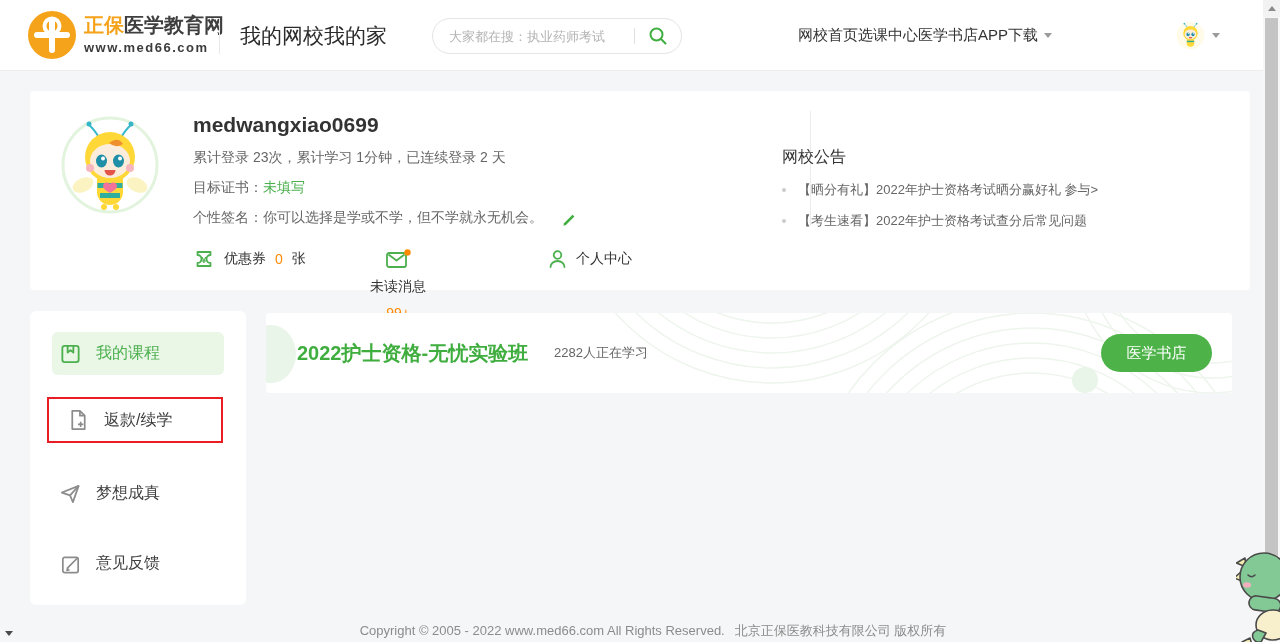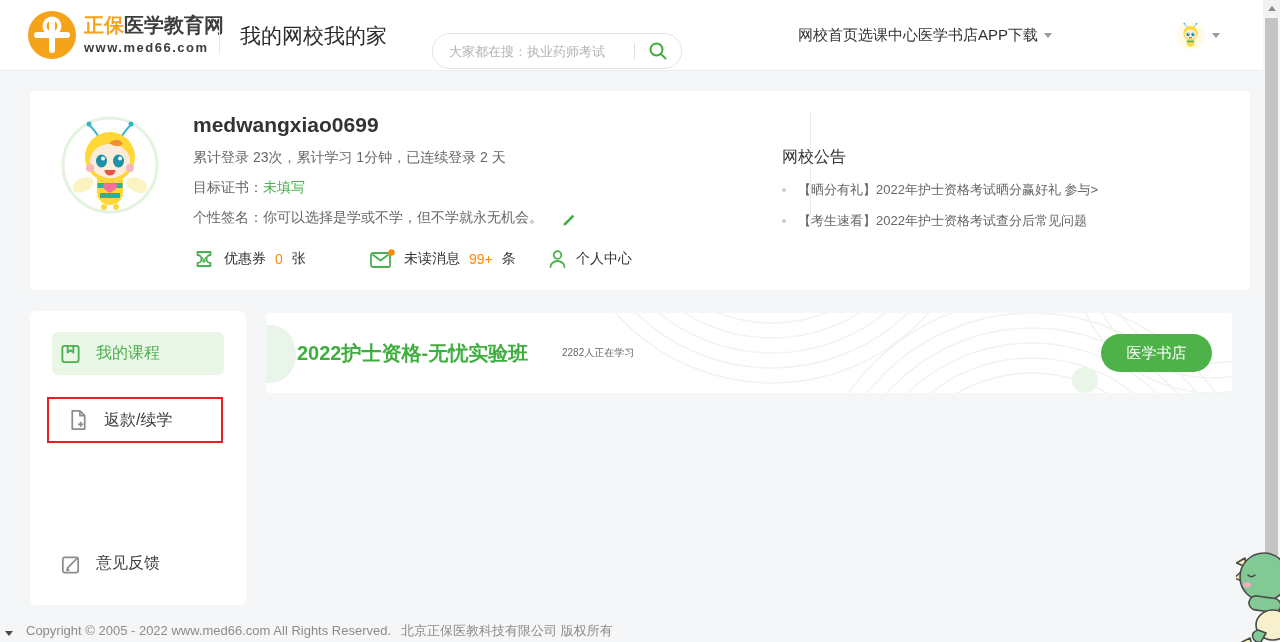--- a/index.html
+++ b/index.html
@@ -10,68 +10,68 @@
   
   .header { position:absolute; top:0; left:0; width:1280px; height:71px; background:#fff; border-bottom:1px solid #ededed; z-index:5; }
   .logo-icon { position:absolute; left:28px; top:11px; width:48px; height:48px; }
   .logo-text { position:absolute; left:84px; top:13px; line-height:1.2; }
   .brand-line { font-size:20px; font-weight:bold; white-space:nowrap; }
   .brand-primary { color:#f5a31a; }
   .brand-secondary { color:#3f3f3f; }
   .brand-url { font-size:13px; font-weight:bold; color:#3c3c3c; letter-spacing:1.5px; margin-top:3px; }
   .header-divider { position:absolute; left:219px; top:18px; width:1px; height:36px; background:#e8e8e8; }
   .page-title { position:absolute; left:240px; top:0; height:71px; line-height:71px; font-size:21px; color:#2b2b2b; }
-  .search-box { position:absolute; left:432px; top:18px; width:250px; height:36px; border:1px solid #e4e4e4; border-radius:18px; background:#fff; display:flex; align-items:center;margin-top:15px; }
+  .search-box { position:absolute; left:432px; top:18px; width:250px; height:36px; border:1px solid #e4e4e4; border-radius:18px; background:#fff; display:flex; align-items:center; }
   .search-input { flex:1; border:none; outline:none; background:transparent; font-size:13px; color:#666; padding:0 8px 0 16px; font-family:inherit; }
   .search-input::placeholder { color:#b3b3b3; }
   .search-sep { width:1px; height:16px; background:#e0e0e0; }
   .search-btn { width:46px; height:34px; display:flex; align-items:center; justify-content:center; cursor:pointer; }
   .nav { position:absolute; left:798px; top:0; height:71px; display:flex; align-items:center; font-size:15px; color:#333; }
   .nav-item { cursor:pointer; display:flex; align-items:center; gap:6px; white-space:nowrap; }
   .caret { width:0; height:0; border-left:4.5px solid transparent; border-right:4.5px solid transparent; border-top:5px solid #9b9b9b; display:inline-block; }
   .mini-avatar { position:absolute; left:1176px; top:21px; width:29px; height:29px; border-radius:50%; overflow:hidden; cursor:pointer; }
   .mini-caret { position:absolute; left:1212px; top:33px; cursor:pointer; }
 
   
   .profile-card { position:absolute; left:30px; top:91px; width:1220px; height:199px; background:#fff; border-radius:4px; }
   .avatar { position:absolute; left:30px; top:24px; width:100px; height:100px; }
   .username { position:absolute; left:163px; top:22px; font-size:21px; font-weight:bold; color:#333; }
   .stats-line { position:absolute; left:163px; top:58px; font-size:14px; color:#666; }
   .cert-line { position:absolute; left:163px; top:88px; font-size:14px; color:#666; }
   .cert-value { color:#4cb04f; cursor:pointer; }
   .sig-line { position:absolute; left:163px; top:118px; font-size:14px; color:#666; display:flex; align-items:center; }
   .edit-icon { margin-left:18px; cursor:pointer; display:inline-flex; }
   .quick-link { position:absolute; top:158px; display:flex; align-items:center; gap:9px; font-size:14px; color:#333; cursor:pointer; }
-  .ql-coupon { left:163px; } .ql-msg { left:340px; } .ql-person { left:518px; }
+  .ql-coupon { left:163px; } .ql-msg { left:340px;flex-direction:column; } .ql-person { left:518px; }
   .accent { color:#ff8a00; }
   .v-divider { position:absolute; left:780px; top:20px; width:1px; height:115px; background:#ececec; }
   .announce { position:absolute; left:752px; top:17px; width:420px;margin-top:39px; }
   .announce-title { font-size:16px; color:#333; }
   .announce-item { display:flex; align-items:center; margin-top:13px; font-size:13px; color:#666; cursor:pointer; }
   .bullet { width:4px; height:4px; border-radius:50%; background:#ccc; margin-right:12px; flex:none; }
 
   
   .sidebar { position:absolute; left:30px; top:311px; width:216px; height:294px; background:#fff; border-radius:6px; }
   .side-item { position:absolute; left:22px; width:172px; height:43px; display:flex; align-items:center; padding-left:7px; gap:14px; font-size:16px; color:#3f3f3f; cursor:pointer; border-radius:6px; }
   .side-item.active { background:#eaf7e7; color:#4cb04f; }
   .si-1 { top:21px; } .si-3 { top:161px; } .si-4 { top:231px; }
   .red-box { position:absolute; left:17px; top:86px; width:176px; height:46px; border:2px solid #ea1c24; display:flex; align-items:center; padding-left:18px; gap:14px; font-size:16px; color:#3f3f3f; cursor:pointer; }
 
   
   .course-card { position:absolute; left:266px; top:313px; width:966px; height:80px; background:#fff; border-radius:4px; overflow:hidden; }
   .deco-waves { position:absolute; right:0; top:0; height:80px; pointer-events:none; }
   .deco-blob { position:absolute; left:-20px; top:12px; width:50px; height:58px; background:#e9f5e8; border-radius:50%; }
   .deco-dot { position:absolute; left:806px; top:54px; width:26px; height:26px; background:#e9f5e8; border-radius:50%; }
   .course-title { position:absolute; left:31px; top:0; height:80px; line-height:80px; font-size:20px; font-weight:bold; color:#3fae3f; cursor:pointer; }
-  .course-learners { position:absolute; left:296px; top:0; height:80px; line-height:80px; font-size:10px; color:#666; }
+  .course-learners { position:absolute; left:288px; top:0; height:80px; line-height:80px; font-size:13px; color:#666; }
   .calendar-link { position:absolute; left:719px; top:0; height:80px; display:flex; align-items:center; gap:9px; font-size:15px; color:#333; cursor:pointer; }
   .enter-btn { position:absolute; left:835px; top:21px; width:111px; height:38px; border:none; border-radius:19px; background:#4db348; color:#fff; font-size:15px; font-family:inherit; cursor:pointer; }
 
   
-  .footer { position:absolute; top:622px; left:0; width:1280px; text-align:left; font-size:13px; color:#8c8c8c;padding-left:26px; }
+  .footer { position:absolute; top:622px; left:0; width:1280px; text-align:center; font-size:13px; color:#8c8c8c;padding-left:26px; }
   .footer .company { margin-left:10px; }
 
   
   .scrollbar { position:absolute; right:0; top:0; width:17px; height:642px; background:#f7f7f7; z-index:20; }
   .sb-btn { position:absolute; left:0; width:17px; height:17px; background:#f2f2f2; display:flex; align-items:center; justify-content:center; cursor:pointer; }
   .sb-up { top:0; } .sb-down { bottom:0; background:transparent; z-index:40; }
   .sb-arrow-up { width:0; height:0; border-left:4px solid transparent; border-right:4px solid transparent; border-bottom:5px solid #8a8a8a; }
   .sb-arrow-down { width:0; height:0; border-left:4px solid transparent; border-right:4px solid transparent; border-top:5px solid #4a4a4a; }
   .sb-thumb { position:absolute; left:2px; top:18px; width:13px; height:539px; background:#c4c4c4; cursor:pointer; }
 
@@ -231,20 +231,27 @@
     </div>
     <div class="red-box">
       <svg width="23" height="24" viewBox="0 0 24 24">
         <path d="M5.5 2.5 H13.5 L18.5 7.5 V21.5 H5.5 Z" fill="none" stroke="#8c8c8c" stroke-width="1.8" stroke-linejoin="round"></path>
         <path d="M13.5 2.5 V7.5 H18.5" fill="none" stroke="#8c8c8c" stroke-width="1.8" stroke-linejoin="round"></path>
         <line x1="11.5" y1="16.5" x2="17" y2="16.5" stroke="#8c8c8c" stroke-width="1.8"></line>
         <line x1="14.25" y1="13.8" x2="14.25" y2="19.2" stroke="#8c8c8c" stroke-width="1.8"></line>
       </svg>
       <span>返款/续学</span>
     </div>
+    <div class="side-item si-3">
+      <svg width="23" height="24" viewBox="0 0 24 24">
+        <path d="M3 10.5 L20.5 3.5 L14.5 20.5 L11.5 13.5 Z" fill="none" stroke="#8c8c8c" stroke-width="1.8" stroke-linejoin="round"></path>
+        <path d="M11.5 13.5 L20.5 3.5" fill="none" stroke="#8c8c8c" stroke-width="1.8"></path>
+      </svg>
+      <span>梦想成真</span>
+    </div>
     <div class="side-item si-4">
       <svg width="23" height="24" viewBox="0 0 24 24">
         <rect x="4" y="5" width="16" height="16" rx="2" fill="none" stroke="#8c8c8c" stroke-width="1.8"></rect>
         <path d="M9 16 L19 6" stroke="#8c8c8c" stroke-width="1.8" stroke-linecap="round"></path>
         <path d="M9 16 l-0.6 2.6 2.6 -0.6" fill="none" stroke="#8c8c8c" stroke-width="1.8" stroke-linejoin="round"></path>
       </svg>
       <span>意见反馈</span>
     </div>
   </div>
 

